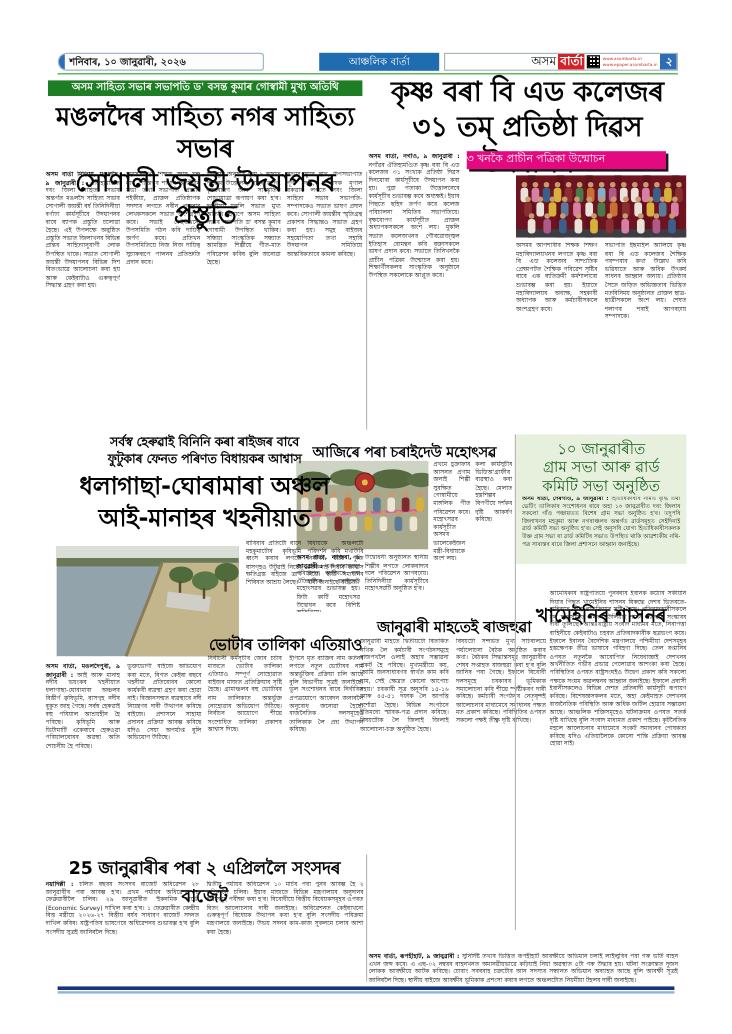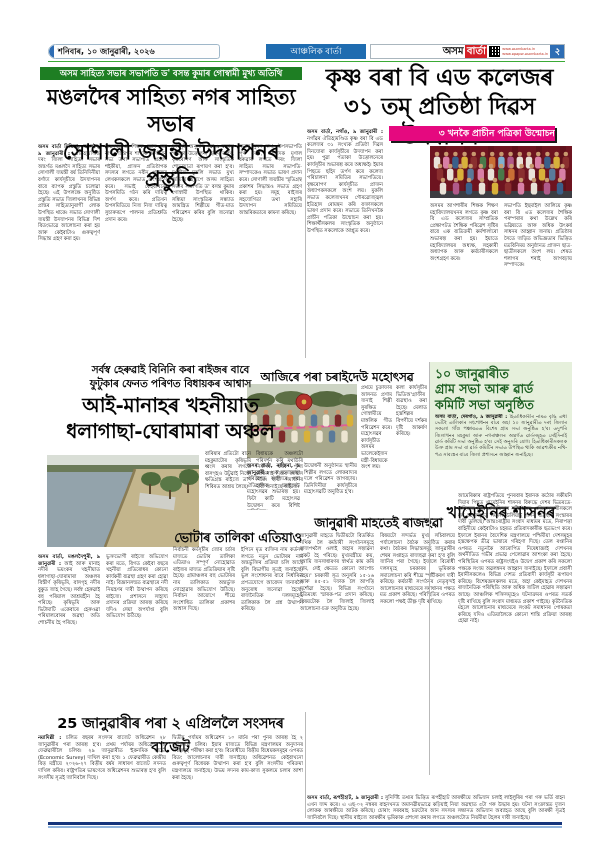--- a/index.html
+++ b/index.html
@@ -9,30 +9,30 @@
   .abs{position:absolute}
   .bt{font-size:5px;line-height:1.32;text-align:justify;color:#1b1b1b;overflow:hidden;word-break:break-word}
   .dl{font-weight:700;color:#000}
   .hl{font-weight:700;color:#040404;text-align:center;letter-spacing:-0.2px}
   .rule-v{width:1px;background:#b9b9b9}
   
   .hdr-date{border:1px solid #9fb7c9;border-radius:8px 3px 3px 8px;display:flex;align-items:center;background:#fdfdfd;font-size:8px;font-weight:700;color:#111;padding-left:9px;overflow:hidden}
   .date-accent{position:absolute;left:0;top:0;width:5px;height:100%;background:#2e6db4;border-radius:8px 0 0 8px}
   .hdr-sec{background:var(--header-blue);color:#fff;font-weight:400;font-size:8.5px;display:flex;align-items:center;justify-content:center;white-space:nowrap;overflow:hidden}
   .hdr-brand{border:1px solid #aab6be;background:#fff;display:flex;align-items:center;justify-content:flex-end;gap:2px;padding:1px 0 1px 2px;overflow:hidden}
-  .mast-b{font-weight:700;font-size:10px;color:#0a0a0a;white-space:nowrap}
+  .mast-b{font-weight:400;font-size:10px;color:#0a0a0a;white-space:nowrap}
   .mast-r{font-weight:700;font-size:10px;color:#fff;background:var(--masthead-red);padding:0 1.5px;white-space:nowrap}
   .qr{width:11px;height:11px;background-color:#fff;border:1px solid #000;background-image:repeating-linear-gradient(90deg,#000 0 1.5px,transparent 1.5px 3px),repeating-linear-gradient(0deg,#000 0 1.5px,transparent 1.5px 3px);flex:0 0 auto}
   .site{display:flex;flex-direction:column;font-size:3.5px;line-height:1.25;color:#c0392b;white-space:nowrap;overflow:hidden}
   .pnum{width:14px;height:15px;background:#2e6db4;color:#fff;font-weight:700;font-size:9px;font-style:italic;display:flex;align-items:center;justify-content:center;flex:0 0 auto}
   
   .strap-green{background:var(--strap-green);color:#fff;font-weight:700;font-size:8.5px;text-align:center;line-height:13px;white-space:nowrap;overflow:hidden}
-  .strap-pink{background:var(--strap-pink);color:#fff;font-weight:700;font-size:9px;text-align:right;line-height:15px;white-space:nowrap;overflow:hidden;box-shadow:2px 2px 0 #1a1a1a}
+  .strap-pink{background:var(--strap-pink);color:#fff;font-weight:400;font-size:9px;text-align:left;line-height:15px;white-space:nowrap;overflow:hidden;box-shadow:2px 2px 0 #1a1a1a}
   .grambox{background:var(--grambox-bg);padding:4px 5px 3px 5px;overflow:hidden}
-  .gb-hl{font-weight:700;color:var(--grambox-headline);font-size:12.5px;line-height:1.22;text-align:left}
+  .gb-hl{font-weight:400;color:var(--grambox-headline);font-size:12.5px;line-height:1.22;text-align:center}
   .gb-body{margin-top:2px;font-size:4.8px;height:46px}
   .rule-bottom-dark{background:var(--bottom-rule-dark)}
   .rule-bottom-light{background:var(--bottom-rule-light)}
   svg{display:block}
 </style>
 </head>
 <body>
 
 <div class="page">
 
@@ -171,22 +171,22 @@
   <div class="abs bt" style="left:361px;top:384px;width:31px;height:124px">প্ৰথমে চুক্ৰাফাৰ আসনত প্ৰণাম জনাই শিল্পী সুৰক্ষিত গোস্বামীয়ে মাঙ্গলিক গীত পৰিৱেশন কৰে। মহোৎসৱৰ কাৰ্যসূচীত অসমৰ ভালেকেইজন মন্ত্ৰী-বিধায়কে অংশ লয়।</div>
   <div class="abs bt" style="left:396px;top:384px;width:31px;height:124px">কলা কাৰ্যসূচীৰ ভিডিঅ'গ্ৰাফীৰ ব্যৱস্থাও কৰা হৈছে। মেলাত হস্তশিল্পৰ বিপণীয়ে দৰ্শকৰ দৃষ্টি আকৰ্ষণ কৰিছে।</div>
   <div class="abs bt" style="left:247px;top:462px;width:53px;height:48px"><b class="dl">অসম বাৰ্তা, নাজিৰা, ৯ জানুৱাৰী :</b> <span>এক মনোমোহা পৰিৱেশত আজিৰে পৰা ঐতিহাসিক চৰাইদেউ মহোৎসৱৰ শুভাৰম্ভ হয়। ফিটা কাটি মহোৎসৱ উদ্বোধন কৰে বিশিষ্ট অতিথিয়ে।</span></div>
   <div class="abs bt" style="left:304px;top:462px;width:53px;height:48px">উদ্বোধনী অনুষ্ঠানত স্থানীয় শিল্পীৰ লগতে লোকবাদ্যৰ দলে পৰিৱেশন আগবঢ়ায়। তিনিদিনীয়া কাৰ্যসূচীৰে মহোৎসৱটি অনুষ্ঠিত হ'ব।</div>
 
   <div class="abs hl" style="left:38px;top:362px;width:265px;font-size:10.5px;line-height:1.35">
     <div>সৰ্বস্ব হেৰুৱাই বিনিনি কৰা ৰাইজৰ বাবে</div>
     <div>ফুটুকাৰ ফেনত পৰিণত বিধায়কৰ আশ্বাস</div>
   </div>
   <div class="abs hl" style="left:38px;top:392px;width:265px;font-size:20px;line-height:1.3">
+    <div>ধলাগাছা-ঘোৰামাৰা অঞ্চল</div>
     <div>আই-মানাহৰ খহনীয়াত</div>
-    <div>ধলাগাছা-ঘোৰামাৰা অঞ্চল</div>
   </div>
   <div class="abs bt" style="left:205px;top:450px;width:46px;height:72px">বাৰিষাৰ প্ৰতিটো বানে মহকুমাটোৰ কৃষিভূমি ধ্বংস কৰাৰ লগতে বাসগৃহও উটুৱাই নিছে। ক্ষতিগ্ৰস্ত ৰাইজে ত্ৰাণ শিবিৰত আশ্ৰয় লৈছে।</div>
   <div class="abs bt" style="left:256px;top:450px;width:47px;height:72px">বিধায়কে অঞ্চলটো পৰিদৰ্শন কৰি মথাউৰি নিৰ্মাণৰ বাবে পুঁজি মোকলাই দিয়াৰ আশ্বাস দিয়ে। স্থায়ী সমাধানৰ দাবী জনাইছে ৰাইজে।</div>
   <svg class="abs" id="photo-river" style="left:47px;top:455px" width="152" height="92" viewBox="0 0 152 92">
     <rect width="152" height="92" fill="#93a3ab"></rect>
     <rect width="152" height="14" fill="#d9ded6"></rect>
     <rect y="10" width="152" height="7" fill="#6a7a58"></rect>
     <polygon points="88,14 152,14 152,92 58,92" fill="#c3b58c"></polygon>
     <rect x="92" y="40" width="36" height="13" fill="#cfcfc8" transform="rotate(7 110 46)"></rect>
     <path d="M88,14 C80,38 70,60 58,92" stroke="#8a7c55" stroke-width="2.5" fill="none"></path>

